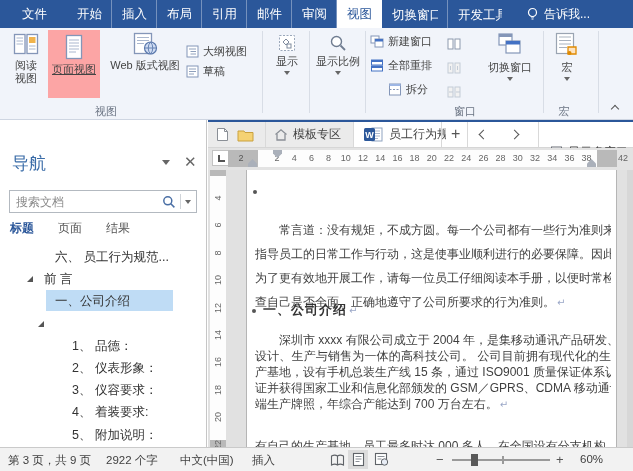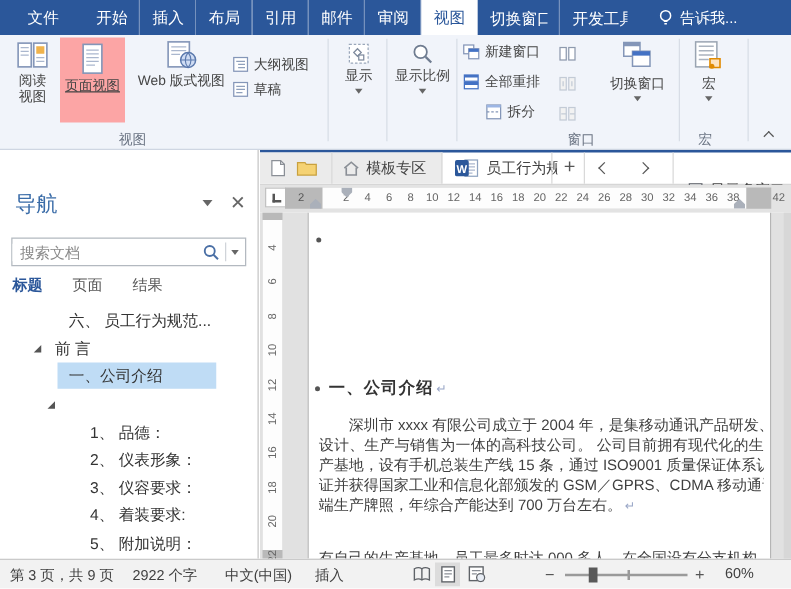--- a/index.html
+++ b/index.html
@@ -361,20 +361,26 @@
           <span class="vnum" style="top: 160px;">14</span>
           <span class="vnum" style="top: 187.4px;">16</span>
           <span class="vnum" style="top: 214.8px;">18</span>
           <span class="vnum" style="top: 242.2px;">20</span>
           <span class="vnum" style="top: 269.6px;">22</span>
         </div>
     </div>
     <div class="abs" id="scrollstrip"></div>
     <div class="abs" id="page">
       <div class="dot" style="left:6px;top:20px;"></div>
+      <div class="abs para" id="para1">
+          <div class="dline" style="line-height: 24px; height: 24px; text-indent: 24px;">常言道：没有规矩，不成方圆。每一个公司都有一些行为准则来</div>
+          <div class="dline" style="line-height: 24px; height: 24px;">指导员工的日常工作与行动，这是使事业顺利进行的必要保障。因此</div>
+          <div class="dline" style="line-height: 24px; height: 24px;">为了更有效地开展工作，请每一位员工仔细阅读本手册，以便时常检</div>
+          <div class="dline dlast" style="line-height: 24px; height: 24px;">查自己是否全面、正确地遵守了公司所要求的行为准则。<span class="pilcrow">↵</span></div>
+        </div>
       <div class="dot" style="left:5px;top:139px;"></div>
       <div class="abs" id="headingline">
         <span>一、公司介绍</span><span class="pilcrow">↵</span>
       </div>
       <div class="abs para" id="para2">
           <div class="dline" style="line-height: 16px; height: 16px; text-indent: 24px;">深圳市 xxxx 有限公司成立于 2004 年，是集移动通讯产品研发、</div>
           <div class="dline" style="line-height: 16px; height: 16px;">设计、生产与销售为一体的高科技公司。 公司目前拥有现代化的生</div>
           <div class="dline" style="line-height: 16px; height: 16px;">产基地，设有手机总装生产线 15 条，通过 ISO9001 质量保证体系认</div>
           <div class="dline" style="line-height: 16px; height: 16px;">证并获得国家工业和信息化部颁发的 GSM／GPRS、CDMA 移动通讯终</div>
           <div class="dline dlast" style="line-height: 16px; height: 16px;">端生产牌照，年综合产能达到 700 万台左右。<span class="pilcrow">↵</span></div>

